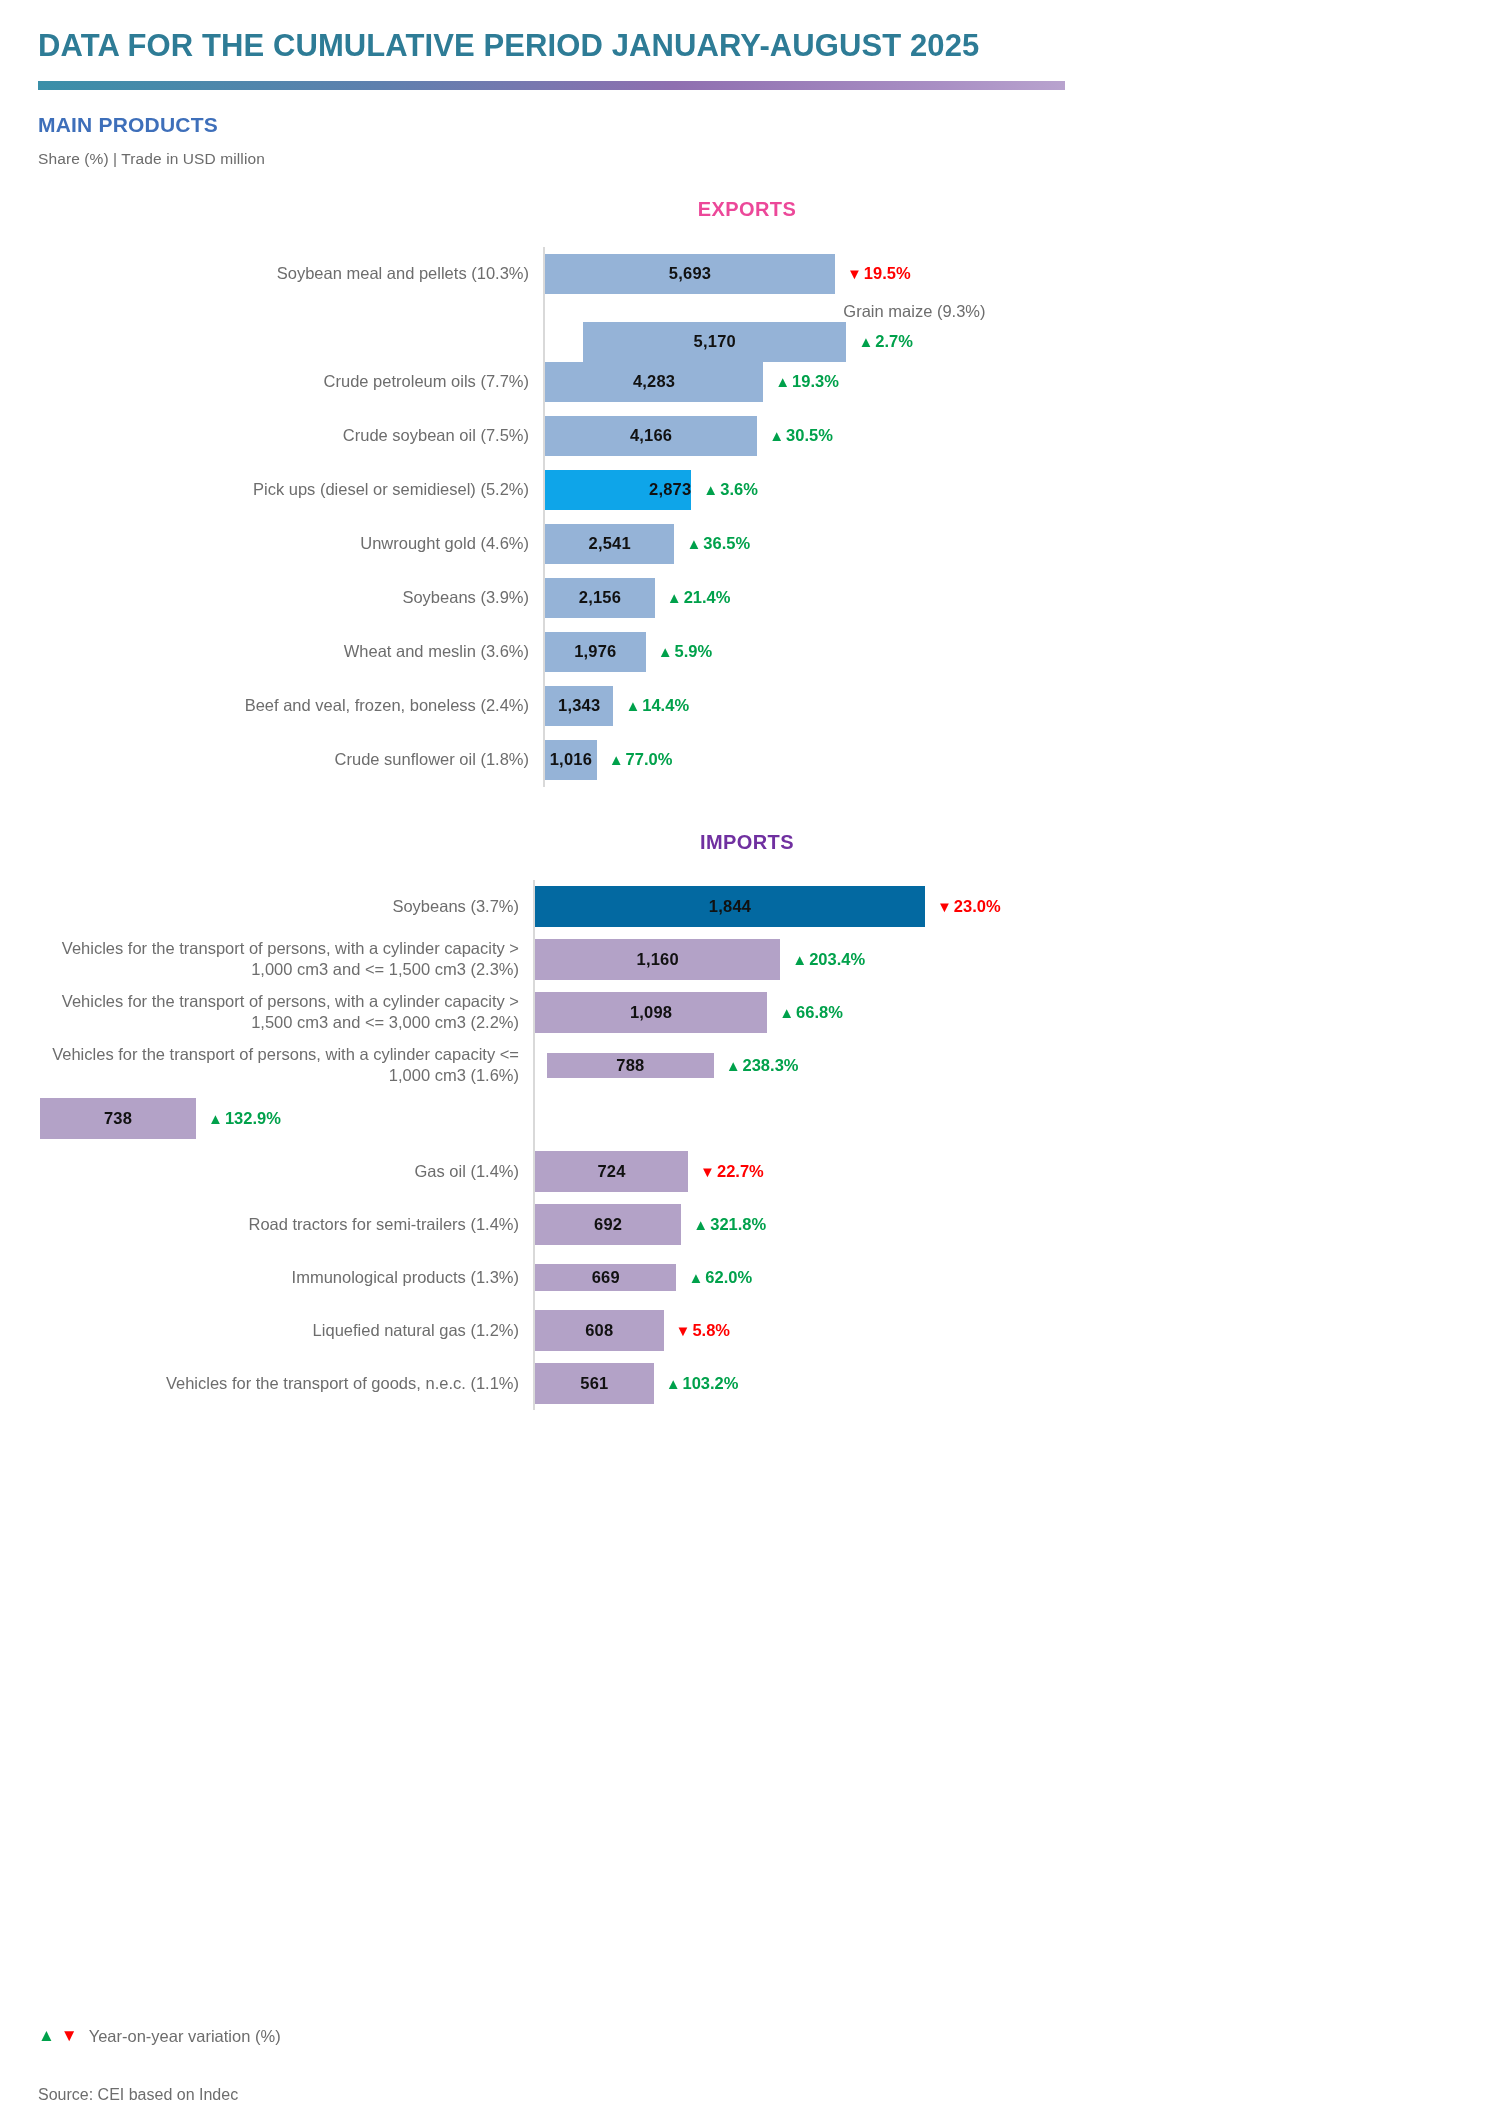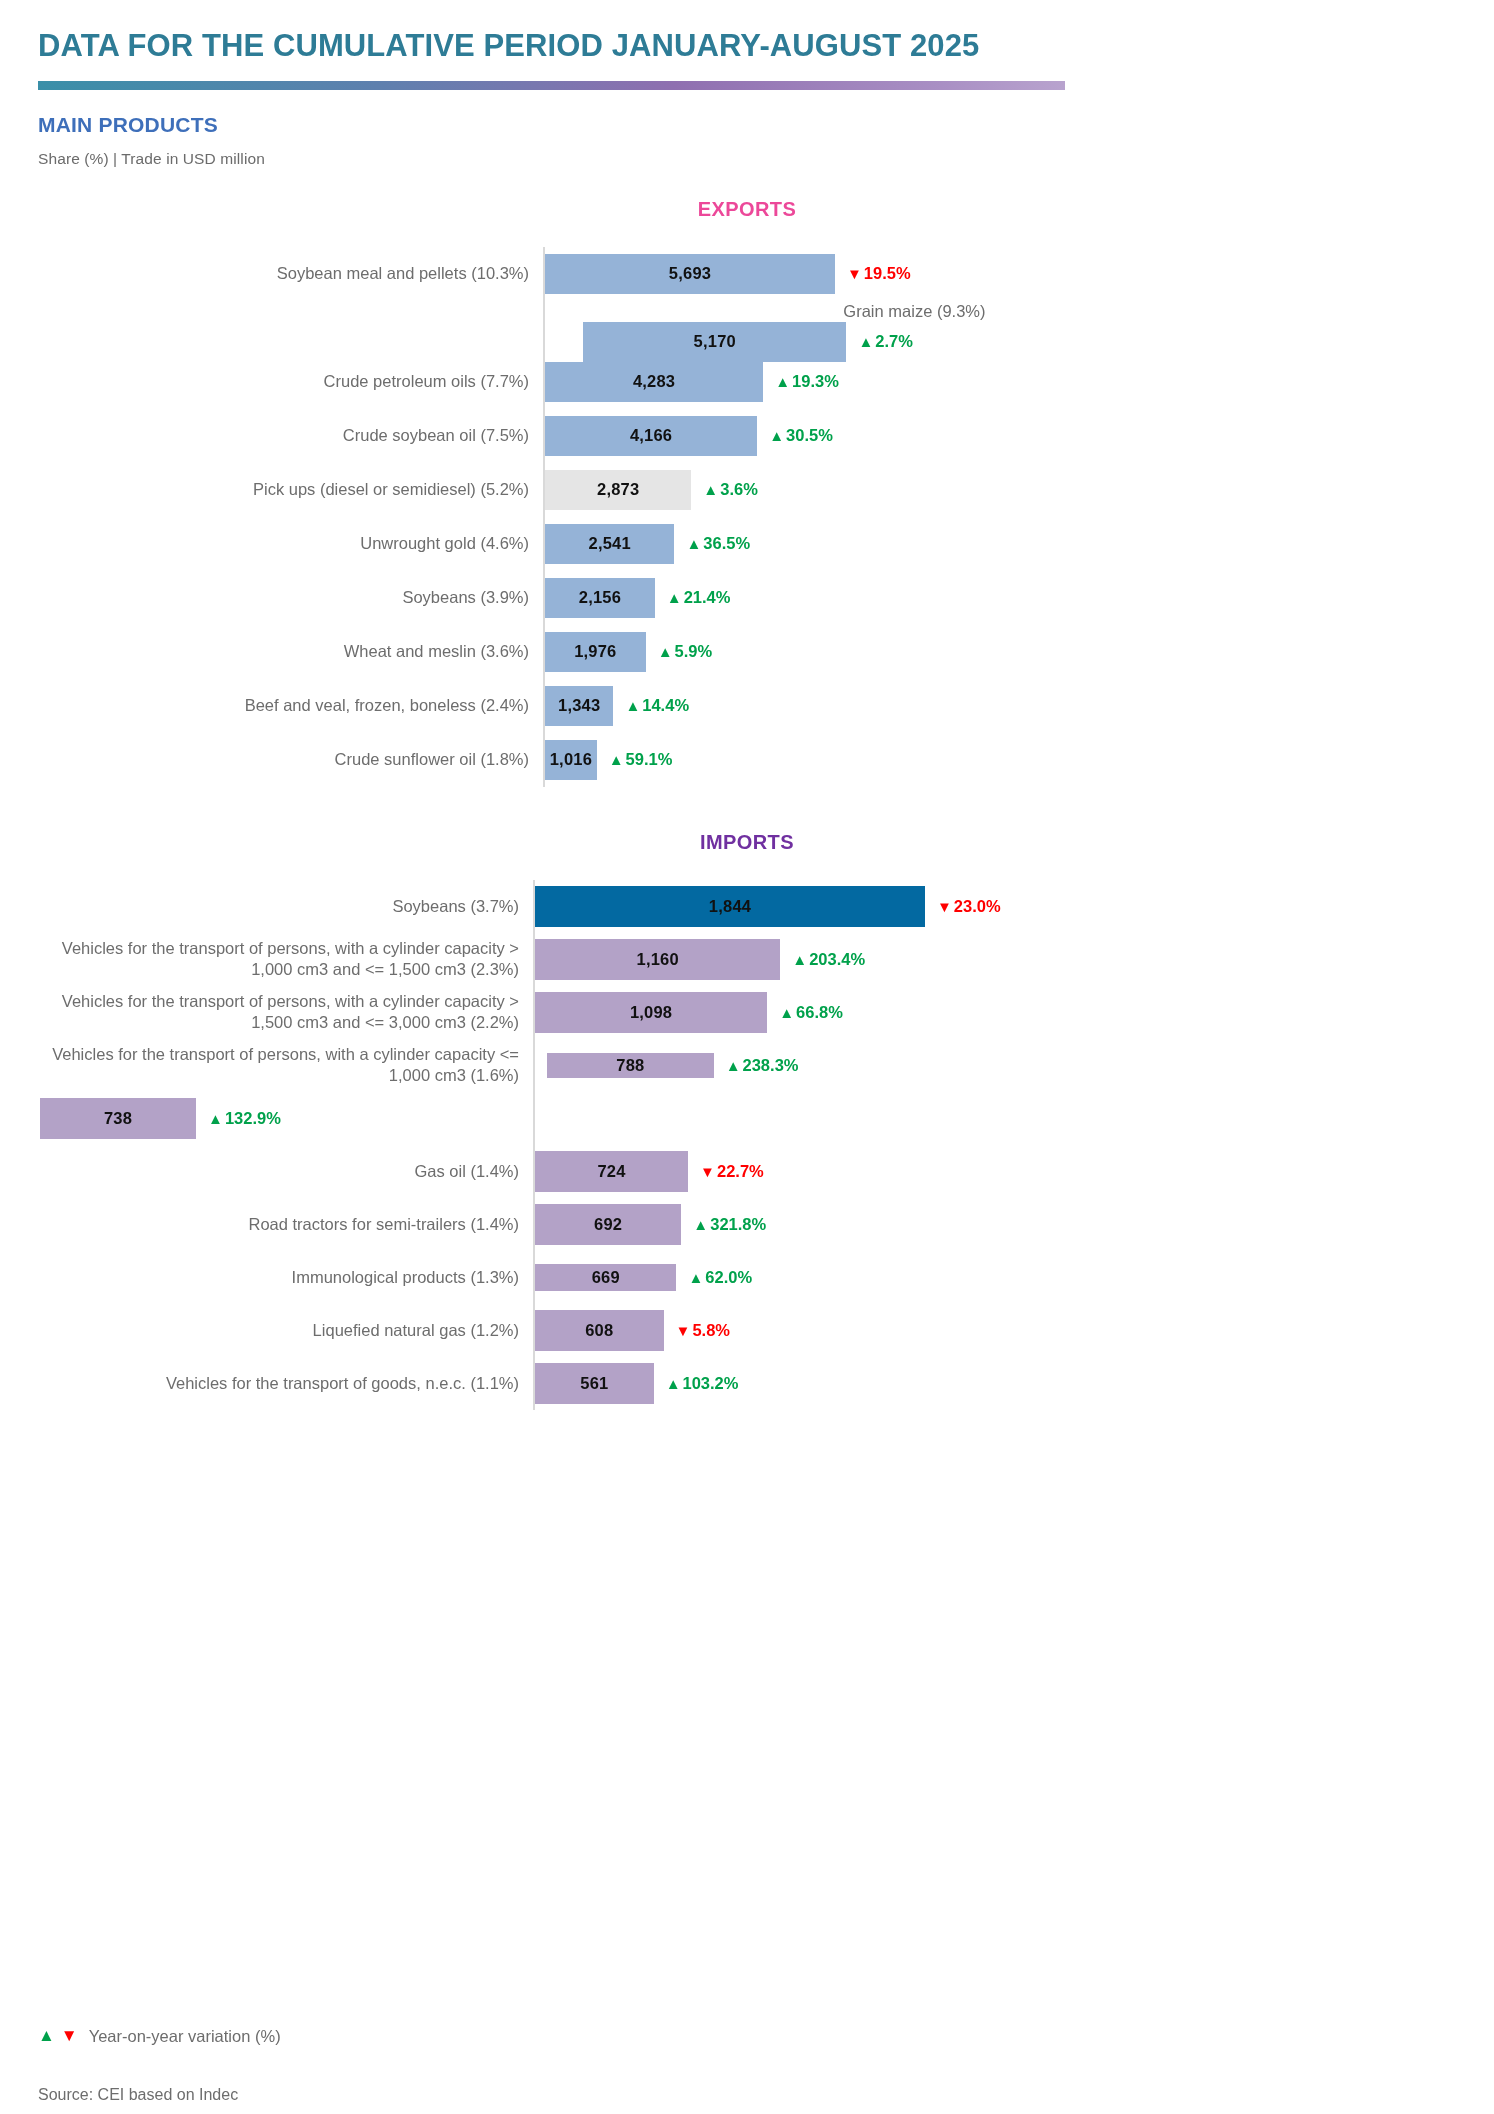--- a/index.html
+++ b/index.html
@@ -201,21 +201,21 @@
             </div>
             <div class="delta up">
               <span class="tri">▲</span>
               <span>30.5%</span>
             </div>
           </div>
         </div>
         <div class="row" style="height: 54px;">
           <div class="cat" style="width: 505px;">Pick ups (diesel or semidiesel) (5.2%)</div>
           <div class="barwrap">
-            <div class="bar" style="background: #e5e5e5; width: 146.35px; height: 40px; margin-left: 2px;">
+            <div class="bar" style="background: #0ea5e9; width: 146.35px; height: 40px; margin-left: 2px; justify-content: flex-end;">
               <span class="val">2,873</span>
             </div>
             <div class="delta up">
               <span class="tri">▲</span>
               <span>3.6%</span>
             </div>
           </div>
         </div>
         <div class="row" style="height: 54px;">
           <div class="cat" style="width: 505px;">Unwrought gold (4.6%)</div>
@@ -266,21 +266,21 @@
           </div>
         </div>
         <div class="row" style="height: 54px;">
           <div class="cat" style="width: 505px;">Crude sunflower oil (1.8%)</div>
           <div class="barwrap">
             <div class="bar" style="background: rgb(149, 179, 215); width: 51.7548px; height: 40px; margin-left: 2px;">
               <span class="val">1,016</span>
             </div>
             <div class="delta up">
               <span class="tri">▲</span>
-              <span>59.1%</span>
+              <span>77.0%</span>
             </div>
           </div>
         </div>
       </div>
   </div>
 
   <div class="chart-block" style="margin-top:44px;">
     <div class="chart-heading imports">IMPORTS</div>
     <div class="plot" id="plot-imports">
       <div class="axis" style="left: 495px;"></div>

